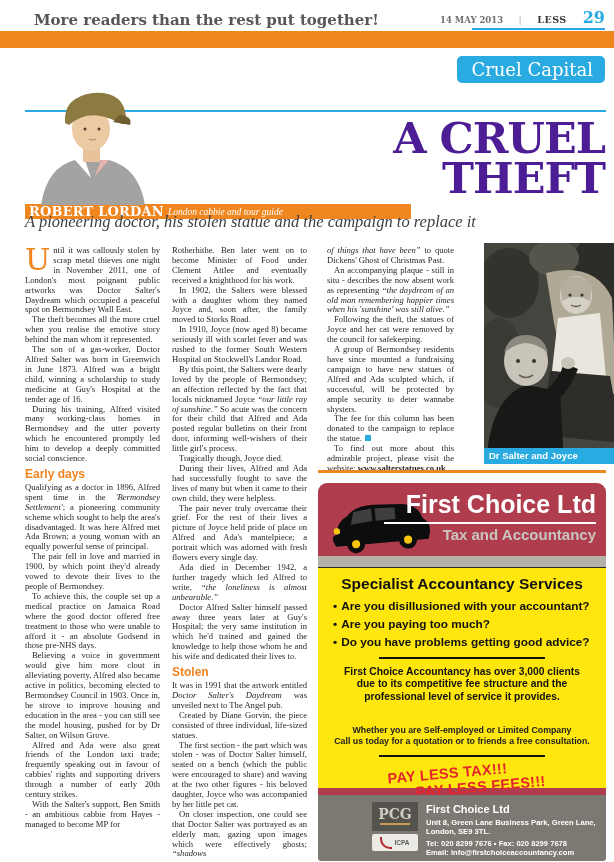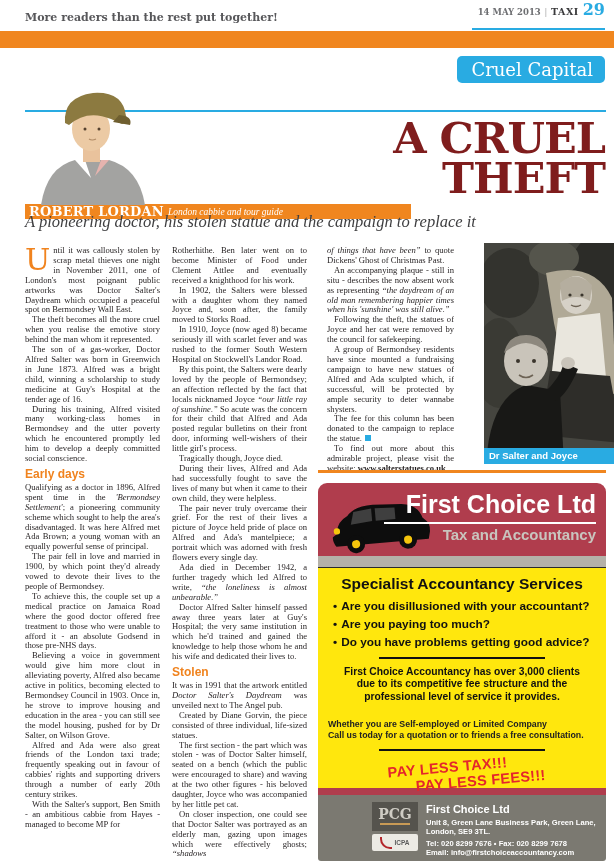--- a/index.html
+++ b/index.html
@@ -1,37 +1,37 @@
 <!DOCTYPE html>
 <html><head>
 <meta charset="utf-8">
 <style>
   html,body{margin:0;padding:0;background:#e9e9e9;}
   .page{position:relative;width:614px;height:862px;background:#fff;overflow:hidden;
         font-family:"Liberation Sans",sans-serif;margin:0 auto;}
 
   
-  .tagline{position:absolute;left:25px;top:11px;font-family:"DejaVu Serif",serif;
-           font-weight:bold;font-size:11px;color:#57575a;}
-  .meta{position:absolute;right:9px;top:0;display:flex;align-items:baseline;gap:4px;margin-left:6px;}
+  .tagline{position:absolute;left:34px;top:11px;font-family:"DejaVu Serif",serif;
+           font-weight:bold;font-size:15px;color:#57575a;}
+  .meta{position:absolute;right:9px;top:8px;display:flex;align-items:baseline;gap:16px;margin-left:6px;}
   .m-date{font-family:"DejaVu Serif",serif;font-weight:bold;font-size:8.5px;color:#6d6e71;}
   .m-sep{font-size:8.5px;color:#aaa;}
   .m-pub{font-family:"DejaVu Serif",serif;font-weight:bold;font-size:9.5px;color:#3a3a3c;letter-spacing:.5px;}
   .m-page{font-family:"DejaVu Serif",serif;font-weight:bold;font-size:16px;color:#29ABE2;}
   .meta-underline{position:absolute;right:9px;top:28px;width:133px;height:2px;background:#29ABE2;}
   .orange-band{position:absolute;left:0;top:31px;width:614px;height:17px;background:#F0861F;}
   .section-tab{position:absolute;right:9px;top:56px;width:148px;height:27px;background:#29ABE2;
                border-radius:5px;color:#fff;font-family:"DejaVu Serif",serif;font-size:18px;
                line-height:27px;text-align:right;padding-right:12px;box-sizing:border-box;}
 
   
   .blue-rule{position:absolute;left:25px;top:110px;width:581px;height:2px;background:#29ABE2;z-index:0;}
   .author-photo{position:absolute;left:25px;top:83px;width:134px;height:122px;z-index:1;}
   .headline{position:absolute;right:9px;top:118px;text-align:right;font-family:"DejaVu Serif",serif;
-            font-weight:bold;font-size:43px;line-height:40px;color:#7f1d1d;letter-spacing:-1px;}
+            font-weight:bold;font-size:43px;line-height:40px;color:#4c1d95;letter-spacing:-1px;}
   .byline-bar{position:absolute;left:25px;top:204px;width:386px;height:15px;background:#F0861F;
               color:#fff;display:flex;align-items:center;gap:4px;padding-left:4px;box-sizing:border-box;}
   .by-author{font-family:"DejaVu Serif",serif;font-weight:bold;font-size:13px;letter-spacing:.2px;}
   .by-role{font-family:"Liberation Serif",serif;font-style:italic;font-size:9.5px;}
   .standfirst{position:absolute;left:25px;top:212px;width:581px;font-family:"Liberation Serif",serif;
               font-style:italic;font-size:16.5px;color:#3f3f41;}
 
   
   .col{position:absolute;top:246px;width:135px;height:614px;overflow:hidden;
        font-family:"Liberation Serif",serif;font-size:8.6px;line-height:9.9px;color:#231F20;
@@ -64,21 +64,21 @@
   .ad-silver{height:11px;background:#B5B1A8;}
   .ad-yellow{background:#FFE70D;border-top:1px solid #2b2b2b;height:221px;box-sizing:border-box;
              padding:7px 10px 0;}
   .svc-title{text-align:center;font-size:15.5px;font-weight:bold;color:#111;}
   .bullets{list-style:none;margin:6px 0 0;padding:0 0 0 5px;}
   .bullets li{font-size:11.8px;font-weight:bold;color:#111;margin:4px 0;}
   .blt{margin-right:4px;}
   .divider{width:62%;border-top:2px solid #111;margin:8px auto 7px;}
   .clients{text-align:center;font-size:10.3px;font-weight:bold;color:#111;width:94%;
            margin:0 auto;line-height:12.3px;}
-  .whether{text-align:left;font-size:8.8px;font-weight:bold;color:#222;margin-top:16px;line-height:11px;}
+  .whether{text-align:center;font-size:8.8px;font-weight:bold;color:#222;margin-top:22px;line-height:11px;}
   .payless{transform:rotate(-5deg);color:#E4262C;font-weight:bold;font-size:14.5px;
            text-align:center;margin-top:6px;line-height:16px;letter-spacing:.3px;}
   .pl1{transform:translateX(-14px);} .pl2{transform:translateX(18px);}
   .call{text-align:center;font-size:16.5px;font-weight:bold;color:#111;margin-top:7px;letter-spacing:.2px;}
   .ad-redstrip{height:7px;background:#B03D4D;}
   .ad-footer{position:relative;height:66px;background:#7B7971;border-radius:0 0 3px 3px;padding-left:40px;}
   .pcg{position:absolute;left:54px;top:7px;width:46px;height:29px;background:#55534d;
        color:#cfccc4;font-family:"DejaVu Serif",serif;font-size:14px;font-weight:bold;
        text-align:center;line-height:24px;}
   .pcg-bar{width:30px;height:2px;background:#c89a55;margin:-3px auto 0;}
@@ -96,21 +96,21 @@
 </style>
 </head>
 <body>
 
 <div class="page">
 
   <div class="tagline">More readers than the rest put together!</div>
   <div class="meta">
     <span class="m-date">14 MAY 2013</span>
     <span class="m-sep">|</span>
-    <span class="m-pub">TAXI</span>
+    <span class="m-pub">LESS</span>
     <span class="m-page">29</span>
   </div>
   <div class="meta-underline"></div>
   <div class="orange-band"></div>
   <div class="section-tab">Cruel Capital</div>
 
   <div class="blue-rule"></div>
   <div class="author-photo">
     <svg width="134" height="122" viewBox="0 0 134 122">
       <path d="M16 122 Q22 84 50 77 L84 77 Q114 85 120 122 Z" fill="#a3a3a1"></path>

